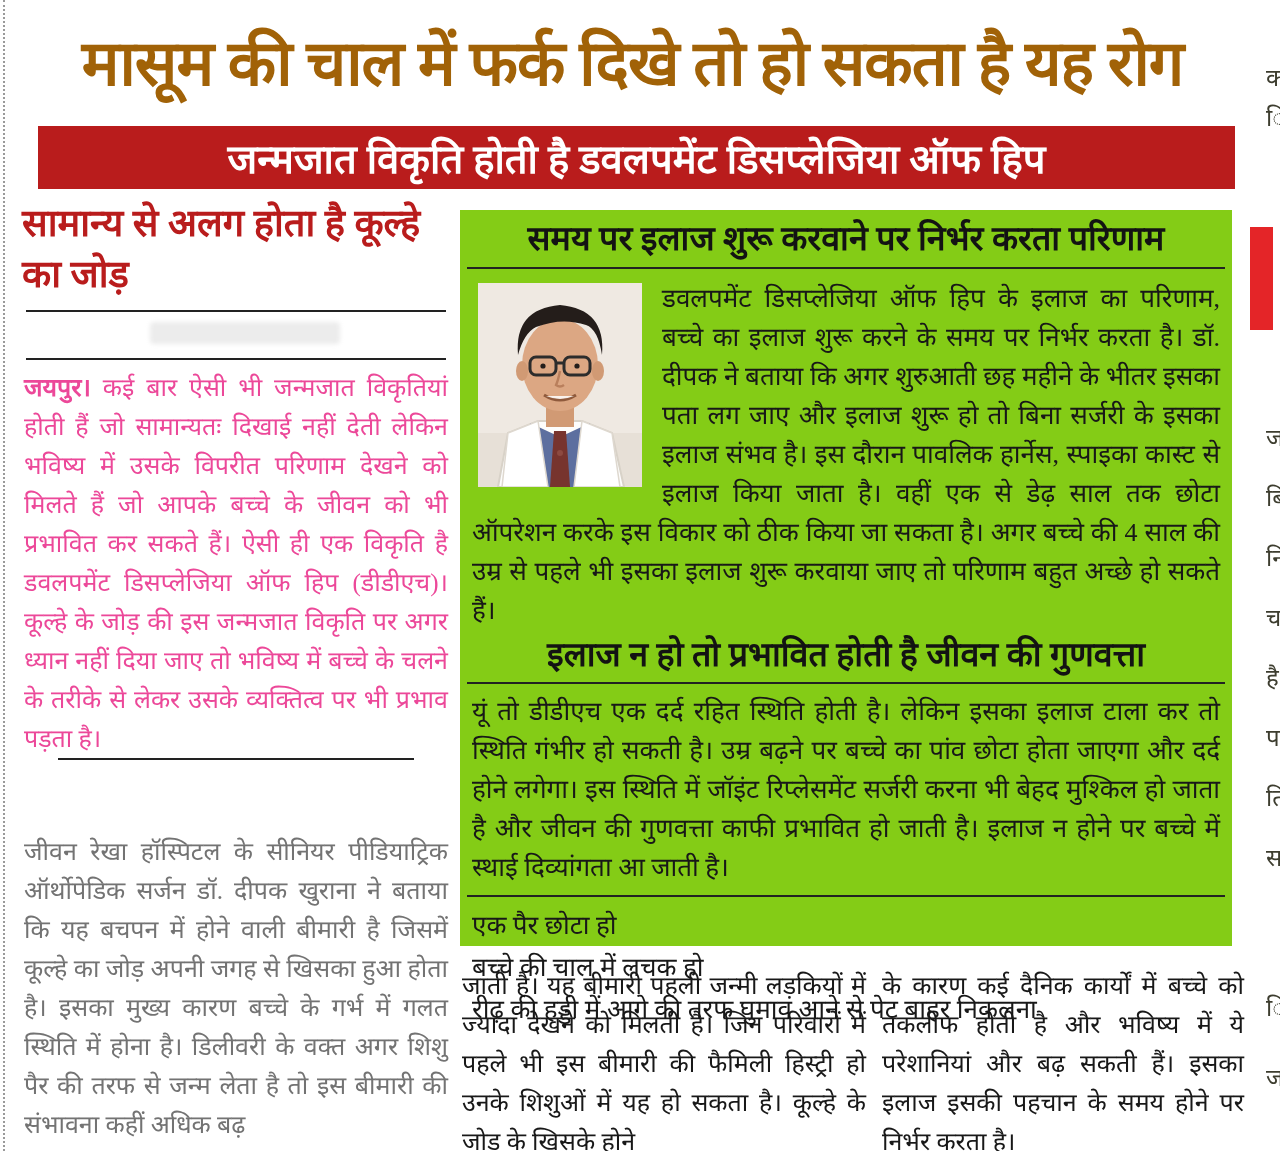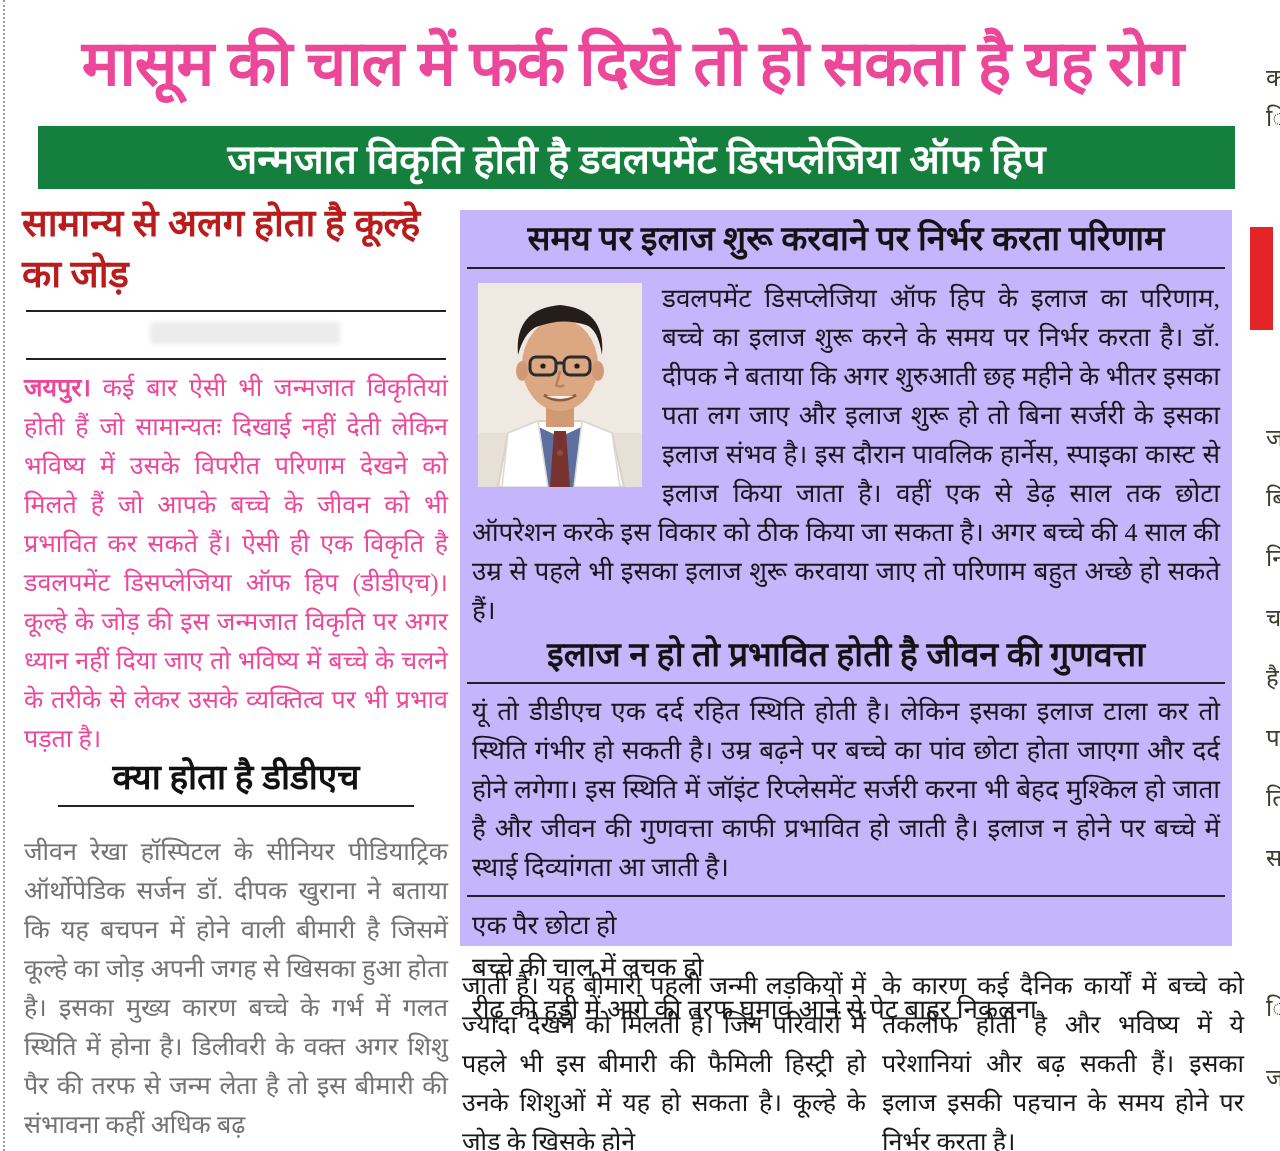--- a/index.html
+++ b/index.html
@@ -2,21 +2,21 @@
 <html lang="hi"><head>
 <meta charset="utf-8">
 <style>
   html,body{margin:0;padding:0;background:#ffffff;}
   body{font-family:"Liberation Serif","DejaVu Serif",serif;color:#111;}
   .page{position:relative;width:1280px;height:1151px;background:#fff;overflow:hidden;}
   .edge-dotted{position:absolute;left:3px;top:0;height:100%;width:0;border-left:2px dotted #9a9a9a;}
 
   .headline{position:absolute;left:25px;top:14px;width:1215px;height:100px;
     font-size:63px;font-weight:bold;letter-spacing:-1px;line-height:100px;
-    text-align:center;white-space:nowrap;color:#ec4899;}
+    text-align:center;white-space:nowrap;color:#a16207;}
 
   .banner{position:absolute;left:38px;top:126px;width:1197px;height:63px;
     display:flex;align-items:center;justify-content:center;}
   .banner-text{color:#fff;font-size:40px;font-weight:bold;letter-spacing:0;}
 
   
   .leftcol{position:absolute;left:22px;top:198px;width:428px;}
   .left-heading{font-size:38px;font-weight:bold;text-align:left;line-height:1.35;color:#b91c1c;}
   .rule{border:none;border-top:2px solid #222;margin:0;}
   .rule1{position:absolute;left:26px;top:310px;width:420px;}
@@ -26,21 +26,21 @@
   .left-body{position:absolute;left:24px;top:368px;width:424px;
     font-size:25px;line-height:1.56;text-align:justify;color:#ec4899;}
   .dateline{font-weight:bold;}
   .left-subhead-wrap{position:absolute;left:24px;top:752px;width:424px;text-align:center;}
   .left-subhead{font-size:35px;font-weight:bold;display:inline-block;}
   .left-subrule{border:none;border-top:2px solid #222;width:356px;margin:6px auto 0 auto;}
   .left-body2{position:absolute;left:24px;top:832px;width:424px;
     font-size:25px;line-height:1.56;text-align:justify;color:#737373;}
 
   
-  .panel{position:absolute;left:460px;top:210px;width:772px;height:736px;background:#c4b5fd;}
+  .panel{position:absolute;left:460px;top:210px;width:772px;height:736px;background:#84cc16;}
   .sec-head{font-size:34px;font-weight:bold;text-align:center;color:#131313;
     padding-top:8px;line-height:1.25;}
   .sec-rule{border:none;border-top:2px solid #222;width:758px;margin:6px auto 0 auto;}
   .sec1-body{width:748px;margin:10px auto 0 auto;font-size:26px;line-height:1.5;
     text-align:justify;color:#181818;}
   .doctor{float:left;width:164px;height:204px;margin:4px 20px 4px 6px;background:#efe9e2;}
   .sec2-body{width:748px;margin:8px auto 8px auto;font-size:26px;line-height:1.5;
     text-align:justify;color:#181818;}
   .symptom-list{width:748px;margin:8px auto 0 auto;font-size:26px;line-height:1.62;
     text-align:left;color:#181818;}
@@ -59,37 +59,36 @@
   .clearfix::after{content:"";display:block;clear:both;}
 </style>
 </head>
 <body>
 
 <div class="page">
   <div class="edge-dotted"></div>
 
   <div class="headline">मासूम की चाल में फर्क दिखे तो हो सकता है यह रोग</div>
 
-  <div class="banner" style="background:#15803d;">
+  <div class="banner" style="background:#b91c1c;">
     <span class="banner-text">जन्मजात विकृति होती है डवलपमेंट डिसप्लेजिया ऑफ हिप</span>
   </div>
 
   <div class="leftcol">
     <div class="left-heading">सामान्य से अलग होता है कूल्हे का जोड़</div>
   </div>
   <hr class="rule rule1">
   <div class="smudge"></div>
   <hr class="rule rule2">
 
   <div class="left-body">
     <span class="dateline">जयपुर।</span><span> कई बार ऐसी भी जन्मजात विकृतियां होती हैं जो सामान्यतः दिखाई नहीं देती लेकिन भविष्य में उसके विपरीत परिणाम देखने को मिलते हैं जो आपके बच्चे के जीवन को भी प्रभावित कर सकते हैं। ऐसी ही एक विकृति है डवलपमेंट डिसप्लेजिया ऑफ हिप (डीडीएच)। कूल्हे के जोड़ की इस जन्मजात विकृति पर अगर ध्यान नहीं दिया जाए तो भविष्य में बच्चे के चलने के तरीके से लेकर उसके व्यक्तित्व पर भी प्रभाव पड़ता है।</span>
   </div>
 
   <div class="left-subhead-wrap">
-    <span class="left-subhead">क्या होता है डीडीएच</span>
     <hr class="left-subrule">
   </div>
 
   <div class="left-body2">जीवन रेखा हॉस्पिटल के सीनियर पीडियाट्रिक ऑर्थोपेडिक सर्जन डॉ. दीपक खुराना ने बताया कि यह बचपन में होने वाली बीमारी है जिसमें कूल्हे का जोड़ अपनी जगह से खिसका हुआ होता है। इसका मुख्य कारण बच्चे के गर्भ में गलत स्थिति में होना है। डिलीवरी के वक्त अगर शिशु पैर की तरफ से जन्म लेता है तो इस बीमारी की संभावना कहीं अधिक बढ़</div>
 
   <div class="panel">
     <div class="sec-head">समय पर इलाज शुरू करवाने पर निर्भर करता परिणाम</div>
     <hr class="sec-rule">
 
     <div class="sec1-body clearfix">

